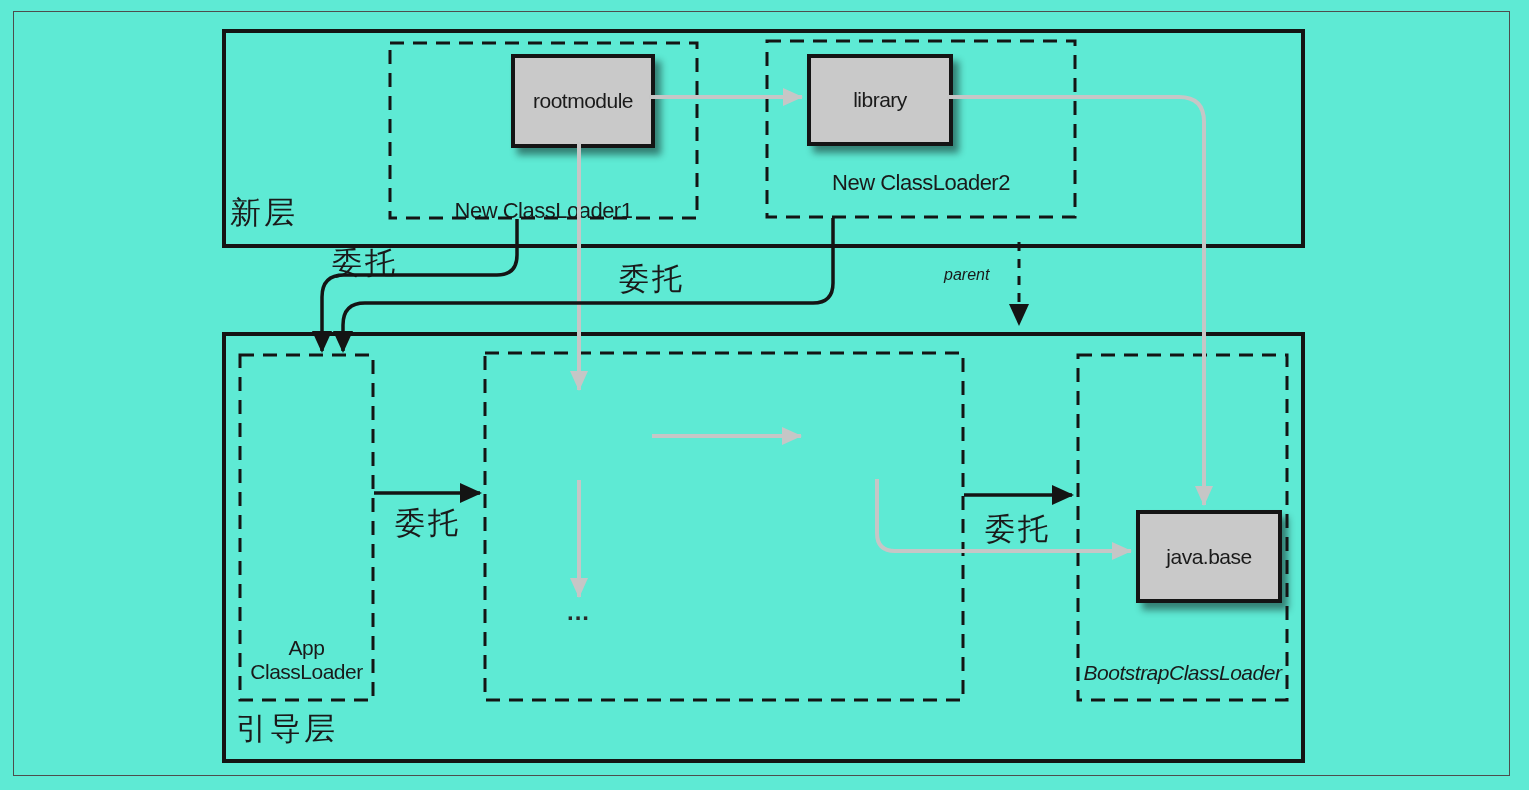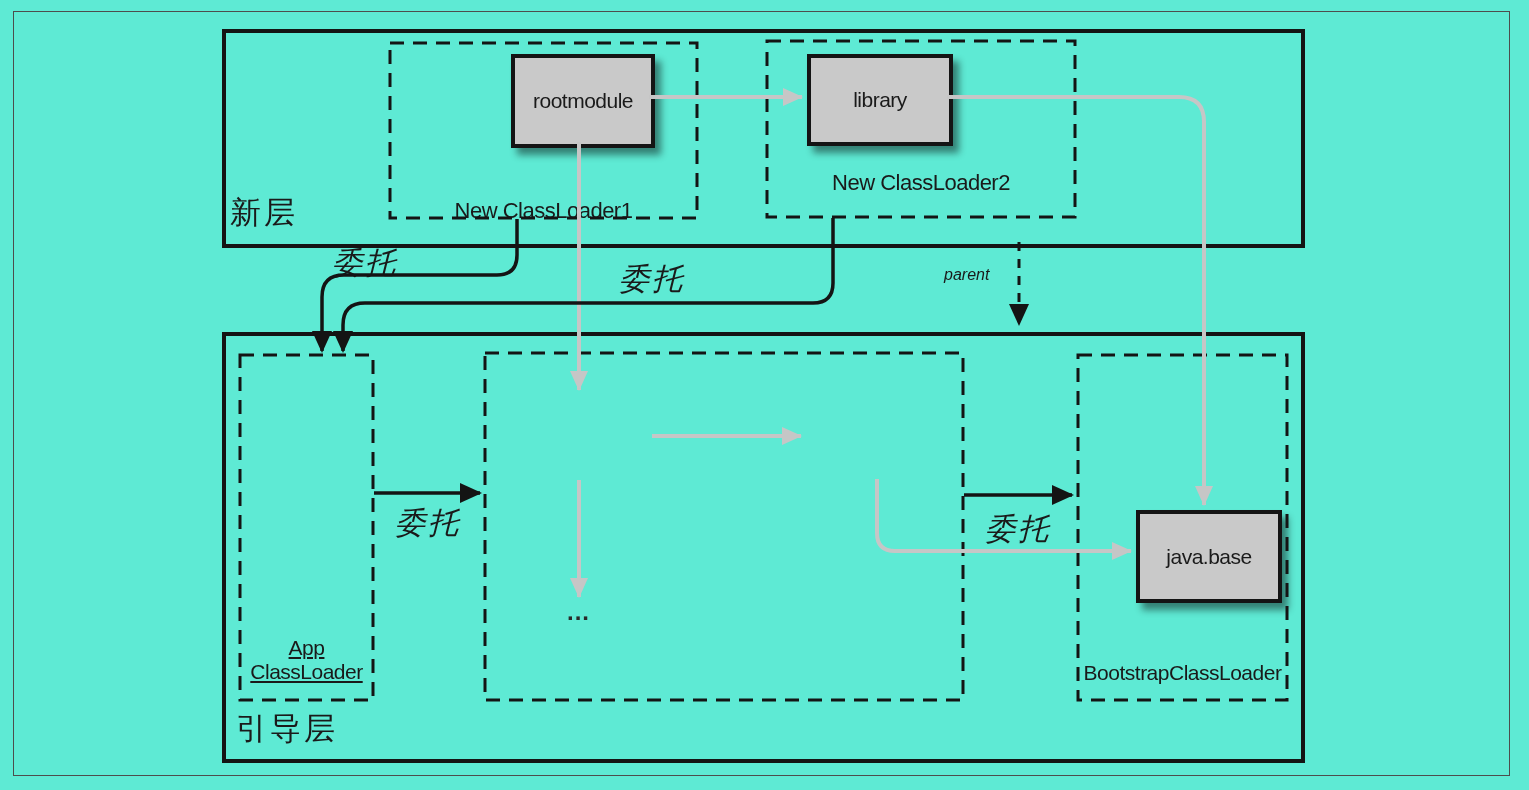--- a/index.html
+++ b/index.html
@@ -34,34 +34,34 @@
   #library{left:807px;top:54px;width:138px;height:84px;}
   #javafx-controls{left:510px;top:394px;width:140px;height:84px;font-size:19px;}
   #javafx-base{left:807px;top:393px;width:138px;height:84px;}
   #java-base{left:1136px;top:510px;width:138px;height:85px;}
   .cl-label{
     position:absolute;text-align:center;font-size:22px;letter-spacing:-0.5px;white-space:nowrap;
   }
   #nc1-label{left:390px;top:170px;width:307px;margin-top:28px;}
   #nc2-label{left:767px;top:170px;width:308px;}
   #platform-label{left:485px;top:658px;width:478px;font-size:21px;}
-  #bootstrap-label{left:1078px;top:661px;width:209px;font-size:21px;}
+  #bootstrap-label{left:1078px;top:661px;width:209px;font-size:21px;font-style:italic;}
   #app-label{left:240px;top:636px;width:133px;line-height:1.13;font-size:21px;}
-  #app-label span{display:block;text-decoration:underline;}
+  #app-label span{display:block;}
   .cjk{
     position:absolute;font-family:"DejaVu Serif","Liberation Serif",serif;
     font-size:31px;letter-spacing:3px;white-space:nowrap;
   }
   #new-layer-label{left:230px;top:192px;}
   #boot-layer-label{left:236px;top:708px;font-family:Liberation Serif, serif;}
   #delegate-1{left:332px;top:243px;}
   #delegate-2{left:619px;top:259px;}
   #delegate-3{left:395px;top:503px;}
   #delegate-4{left:985px;top:509px;}
-  .cjk.small{font-size:30px;font-style:italic;}
+  .cjk.small{font-size:30px;}
   #parent-label{
     position:absolute;left:944px;top:266px;font-size:16px;font-style:italic;
     letter-spacing:0px;
   }
   #ellipsis{
     position:absolute;left:567px;top:598px;font-size:24px;font-weight:bold;
     letter-spacing:1px;color:#2a2a2a;
   }
   svg.overlay{position:absolute;left:0;top:0;pointer-events:none;}
   .dep{stroke:var(--dependency-arrow);stroke-width:4;fill:none;}

